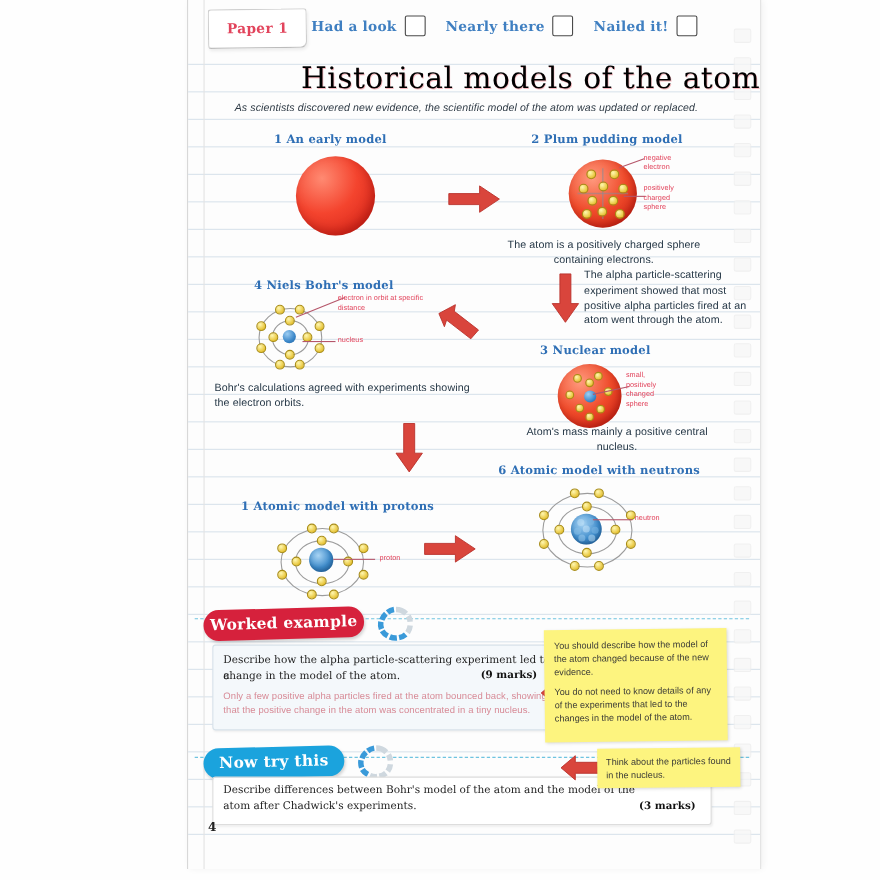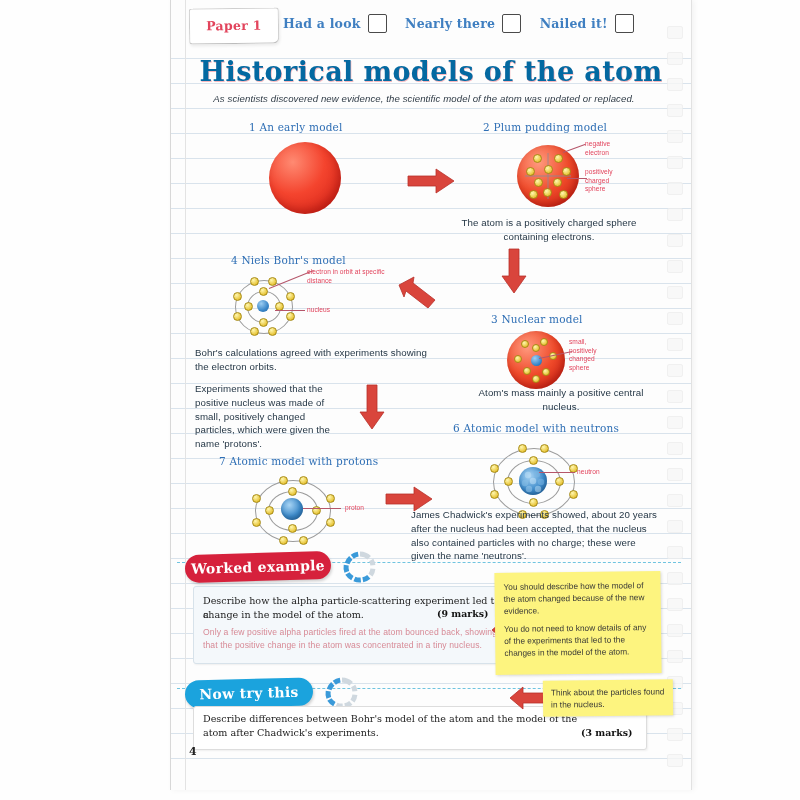--- a/index.html
+++ b/index.html
@@ -48,33 +48,33 @@
     font-family:"DejaVu Serif", serif;font-weight:bold;font-size:12.5px;
     color:#3f7fc1;letter-spacing:.2px;white-space:nowrap;
   }
   .chk .box{
     width:17px;height:17px;border:1.4px solid #4a4a4a;border-radius:2px;
     margin-left:7px;background:#fff;
   }
 
   
   .title{
-    position:absolute;left:0;right:0;top:56px;text-align:center;
-    font-family:"DejaVu Serif", serif;font-weight:bold;
-    font-size:27px;color:#0369a1;letter-spacing:.4px;
+    position:absolute;left:0;right:0;top:56px;text-align:right;
+    font-family:"DejaVu Serif", serif;font-weight:normal;
+    font-size:27px;color:#000000;letter-spacing:.4px;
     text-shadow:0.6px 0.6px 0 #f7b9bf;
   }
   .intro{
     position:absolute;left:26px;right:40px;top:93px;text-align:center;
     font-size:9.6px;color:#2e3a45;font-style:italic;letter-spacing:.1px;
   }
 
   
   .mhead{
-    position:absolute;font-family:"DejaVu Serif", serif;font-weight:normal;
+    position:absolute;font-family:"DejaVu Serif", serif;font-weight:bold;
     font-size:10.5px;color:#2f6fb5;letter-spacing:.2px;white-space:nowrap;
   }
   
   .btext{
     position:absolute;font-size:9.7px;color:#253746;line-height:1.42;
     letter-spacing:.1px;
   }
   .center{text-align:center;}
 
   
@@ -310,20 +310,21 @@
     <div class="leader" style="left:104px;top:310px;width:30px;"></div>
     <div class="clabel" style="left:136px;top:306px;width:50px;">nucleus</div>
     <div class="btext" style="left:24px;top:346px;width:236px;">Bohr's calculations agreed with experiments showing the electron orbits.</div>
 
     <div class="arrow" style="left:226px;top:276px;">
       <svg width="40" height="34" viewBox="0 0 40 34">
         <path d="M2 9 L17 1 L16 7 L38 24 L31 32 L9 15 L7 21 Z" fill="#d9453c" stroke="#b8302a" stroke-width="0.8"></path>
       </svg>
     </div>
 
+    <div class="btext" style="left:360px;top:244px;width:150px;">The alpha particle-scattering experiment showed that most positive alpha particles fired at an atom went through the atom.</div>
     <div class="arrow" style="left:330px;top:248px;">
       <svg width="26" height="46" viewBox="0 0 26 46">
         <path d="M8 1 L18 1 L18 28 L25 28 L13 45 L1 28 L8 28 Z" fill="#d9453c" stroke="#b8302a" stroke-width="0.8"></path>
       </svg>
     </div>
 
     <div class="mhead" style="left:320px;top:313px;">3 Nuclear model</div>
     <div class="pdisc" style="left:336px;top:331px;width:58px;height:58px;">
       <div class="bluedot" style="left:24px;top:24px;width:11px;height:11px;"></div>
       <div class="epellet" style="left:14px;top:9px;width:6px;height:6px;"></div>
@@ -332,21 +333,20 @@
       <div class="epellet" style="left:42px;top:21px;width:6px;height:6px;"></div>
       <div class="epellet" style="left:16px;top:36px;width:6px;height:6px;"></div>
       <div class="epellet" style="left:35px;top:37px;width:6px;height:6px;"></div>
       <div class="epellet" style="left:25px;top:44px;width:6px;height:6px;"></div>
       <div class="epellet" style="left:25px;top:13px;width:6px;height:6px;"></div>
     </div>
     <div class="leader" style="left:368px;top:358px;width:34px;transform:rotate(-12deg);"></div>
     <div class="clabel" style="left:398px;top:338px;width:46px;">small, positively changed sphere</div>
     <div class="btext center" style="left:300px;top:386px;width:180px;">Atom's mass mainly a positive central nucleus.</div>
 
-    <div class="btext" style="left:24px;top:382px;width:150px;">Experiments showed that the positive nucleus was made of small, positively changed particles, which were given the name 'protons'.</div>
     <div class="arrow" style="left:188px;top:384px;">
       <svg width="26" height="46" viewBox="0 0 26 46">
         <path d="M8 1 L18 1 L18 28 L25 28 L13 45 L1 28 L8 28 Z" fill="#d9453c" stroke="#b8302a" stroke-width="0.8"></path>
       </svg>
     </div>
 
     <div class="mhead" style="left:282px;top:422px;">6 Atomic model with neutrons</div>
     <div style="position:absolute;left:306px;top:440px;width:120px;height:80px;">
       <div class="orbit" style="left:16px;top:8px;width:80px;height:66px;"></div>
       <div class="orbit" style="left:30px;top:20px;width:52px;height:42px;"></div>
@@ -369,23 +369,22 @@
       <div class="epellet" style="left:63px;top:4px;width:7px;height:7px;"></div>
       <div class="epellet" style="left:13px;top:24px;width:7px;height:7px;"></div>
       <div class="epellet" style="left:92px;top:24px;width:7px;height:7px;"></div>
       <div class="epellet" style="left:13px;top:50px;width:7px;height:7px;"></div>
       <div class="epellet" style="left:92px;top:50px;width:7px;height:7px;"></div>
       <div class="epellet" style="left:41px;top:70px;width:7px;height:7px;"></div>
       <div class="epellet" style="left:63px;top:70px;width:7px;height:7px;"></div>
     </div>
     <div class="leader" style="left:368px;top:472px;width:36px;"></div>
     <div class="clabel" style="left:406px;top:468px;width:44px;">neutron</div>
-    <div class="btext" style="left:240px;top:508px;width:250px;">James Chadwick's experiments showed, about 20 years after the nucleus had been accepted, that the nucleus also contained particles with no charge; these were given the name 'neutrons'.</div>
-
-    <div class="mhead" style="left:48px;top:455px;">7 Atomic model with protons</div>
+
+    <div class="mhead" style="left:48px;top:455px;">1 Atomic model with protons</div>
     <div style="position:absolute;left:70px;top:472px;width:110px;height:72px;">
       <div class="orbit" style="left:14px;top:8px;width:74px;height:60px;"></div>
       <div class="orbit" style="left:27px;top:19px;width:48px;height:38px;"></div>
       <div class="nucleus-cluster" style="left:40px;top:26px;width:22px;height:22px;"></div>
       <div class="epellet" style="left:47px;top:15px;width:7px;height:7px;"></div>
       <div class="epellet" style="left:47px;top:52px;width:7px;height:7px;"></div>
       <div class="epellet" style="left:24px;top:34px;width:7px;height:7px;"></div>
       <div class="epellet" style="left:71px;top:34px;width:7px;height:7px;"></div>
       <div class="epellet" style="left:38px;top:4px;width:7px;height:7px;"></div>
       <div class="epellet" style="left:58px;top:4px;width:7px;height:7px;"></div>

